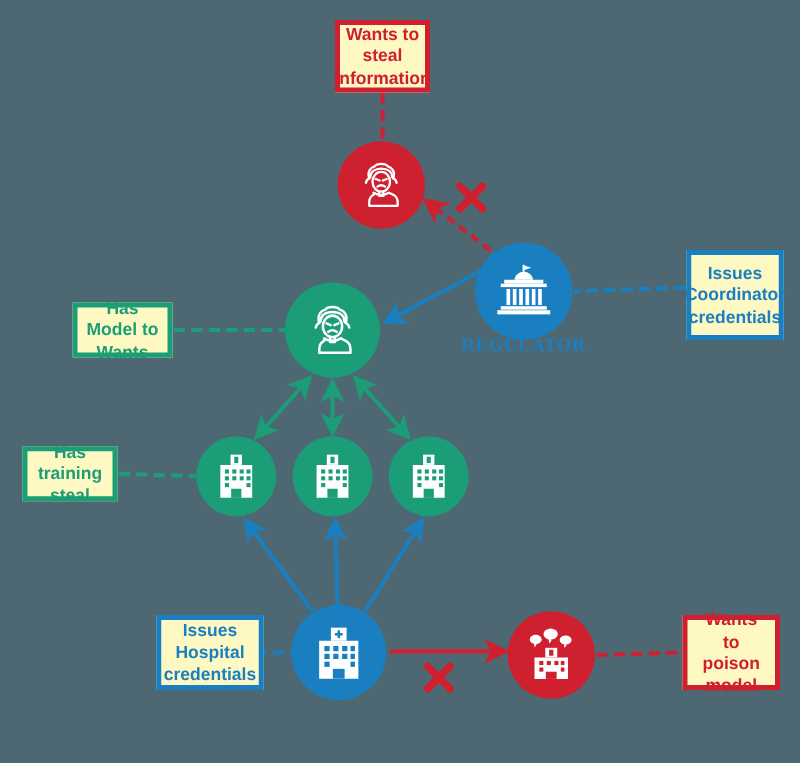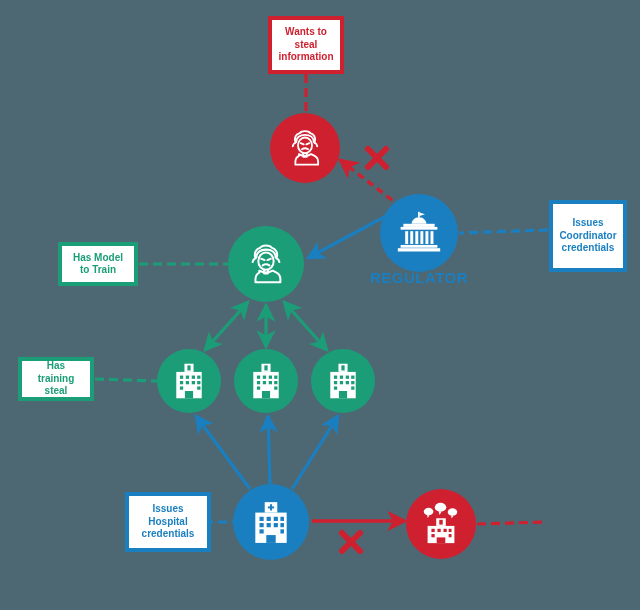--- a/index.html
+++ b/index.html
@@ -33,30 +33,30 @@
   .node-label {
     position: absolute;
     width: 200px;
     text-align: center;
     font-weight: bold;
     font-size: 15px;
     letter-spacing: 0.5px;
   }
   .callout {
     position: absolute;
-    background: #ffffff;
+    background: #fef9c3;
     border-style: solid;
     border-width: 4px;
     box-sizing: border-box;
     display: flex;
     align-items: center;
     justify-content: center;
     text-align: center;
     font-weight: bold;
-    font-size: 10px;
+    font-size: 14px;
     line-height: 1.25;
     padding: 4px 6px;
   }
   .callout.blue { border-color: #1a7fc1; color: #1a7fc1; }
   .callout.red  { border-color: #cf2030; color: #cf2030; }
   .callout.green{ border-color: #1b9e77; color: #1b9e77; }
   .label-blue { color: #1a7fc1; }
   .xmark {
     position: absolute;
     font-weight: bold;
@@ -116,21 +116,21 @@
         <ellipse cx="24" cy="21" rx="8" ry="9"></ellipse>
         <path d="M19 18.5 l3.5 1.4 M29 18.5 l-3.5 1.4"></path>
         <path d="M20.5 25.5 q3.5-2.5 7 0"></path>
         <path d="M13 18 q-2.5 1 -3 4 M35 18 q2.5 1 3 4"></path>
         <path d="M17 31 q7 4 14 0 l4 2 q4 2 4 7 v3 H13 v-3 q0-5 4-7 z" fill="none"></path>
         <path d="M22 30 v4 h4 v-4"></path>
       </svg>
     </span>
   </div>
 
-  <div class="node" style="left:380px; top:194px; width:78px; height:78px; background:#1a7fc1;">
+  <div class="node" style="left:380px; top:194px; width:78px; height:78px; background:#1a7fc1;font-family:Liberation Serif, serif;">
     <span>
       <svg width="48" height="46" viewBox="0 0 52 50" fill="#fff">
         <rect x="25" y="2" width="1.8" height="6"></rect>
         <path d="M26.5 2.6 l6 2 -6 2 z"></path>
         <path d="M26 8 c-5 0-8 4-8 7 h16 c0-3-3-7-8-7z"></path>
         <rect x="9" y="15" width="34" height="3.4"></rect>
         <rect x="6" y="18.4" width="40" height="3"></rect>
         <rect x="11" y="23" width="3.2" height="14"></rect>
         <rect x="16.5" y="23" width="3.2" height="14"></rect>
         <rect x="22" y="23" width="3.2" height="14"></rect>
@@ -281,31 +281,34 @@
 
   <div class="callout red" style="left:268px; top:16px; width:76px; height:58px;">
     <span>Wants to steal information</span>
   </div>
 
   <div class="callout blue" style="left:549px; top:200px; width:78px; height:72px;">
     <span>Issues Coordinator credentials</span>
   </div>
 
   <div class="callout green" style="left:58px; top:242px; width:80px; height:44px;">
-    <span>Has Model to Train</span>
+    <span>Has Model to Wants</span>
   </div>
 
   <div class="callout green" style="left:18px; top:357px; width:76px; height:44px;">
     <span>Has training steal</span>
   </div>
 
   <div class="callout blue" style="left:89px; top:492px; width:86px; height:60px;margin-left:36px;">
     <span>Issues Hospital credentials</span>
   </div>
 
+  <div class="callout red" style="left:546px; top:492px; width:78px; height:60px;">
+    <span>Wants to poison model</span>
+  </div>
 
   <div class="xmark" style="left:363px; top:144px;">
     <svg width="28" height="28" viewBox="0 0 28 28">
       <path d="M5 5 L23 23 M23 5 L5 23" stroke="#cf2030" stroke-width="6" stroke-linecap="round"></path>
     </svg>
   </div>
 
   <div class="xmark" style="left:337px; top:528px;">
     <svg width="28" height="28" viewBox="0 0 28 28">
       <path d="M5 5 L23 23 M23 5 L5 23" stroke="#cf2030" stroke-width="6" stroke-linecap="round"></path>

